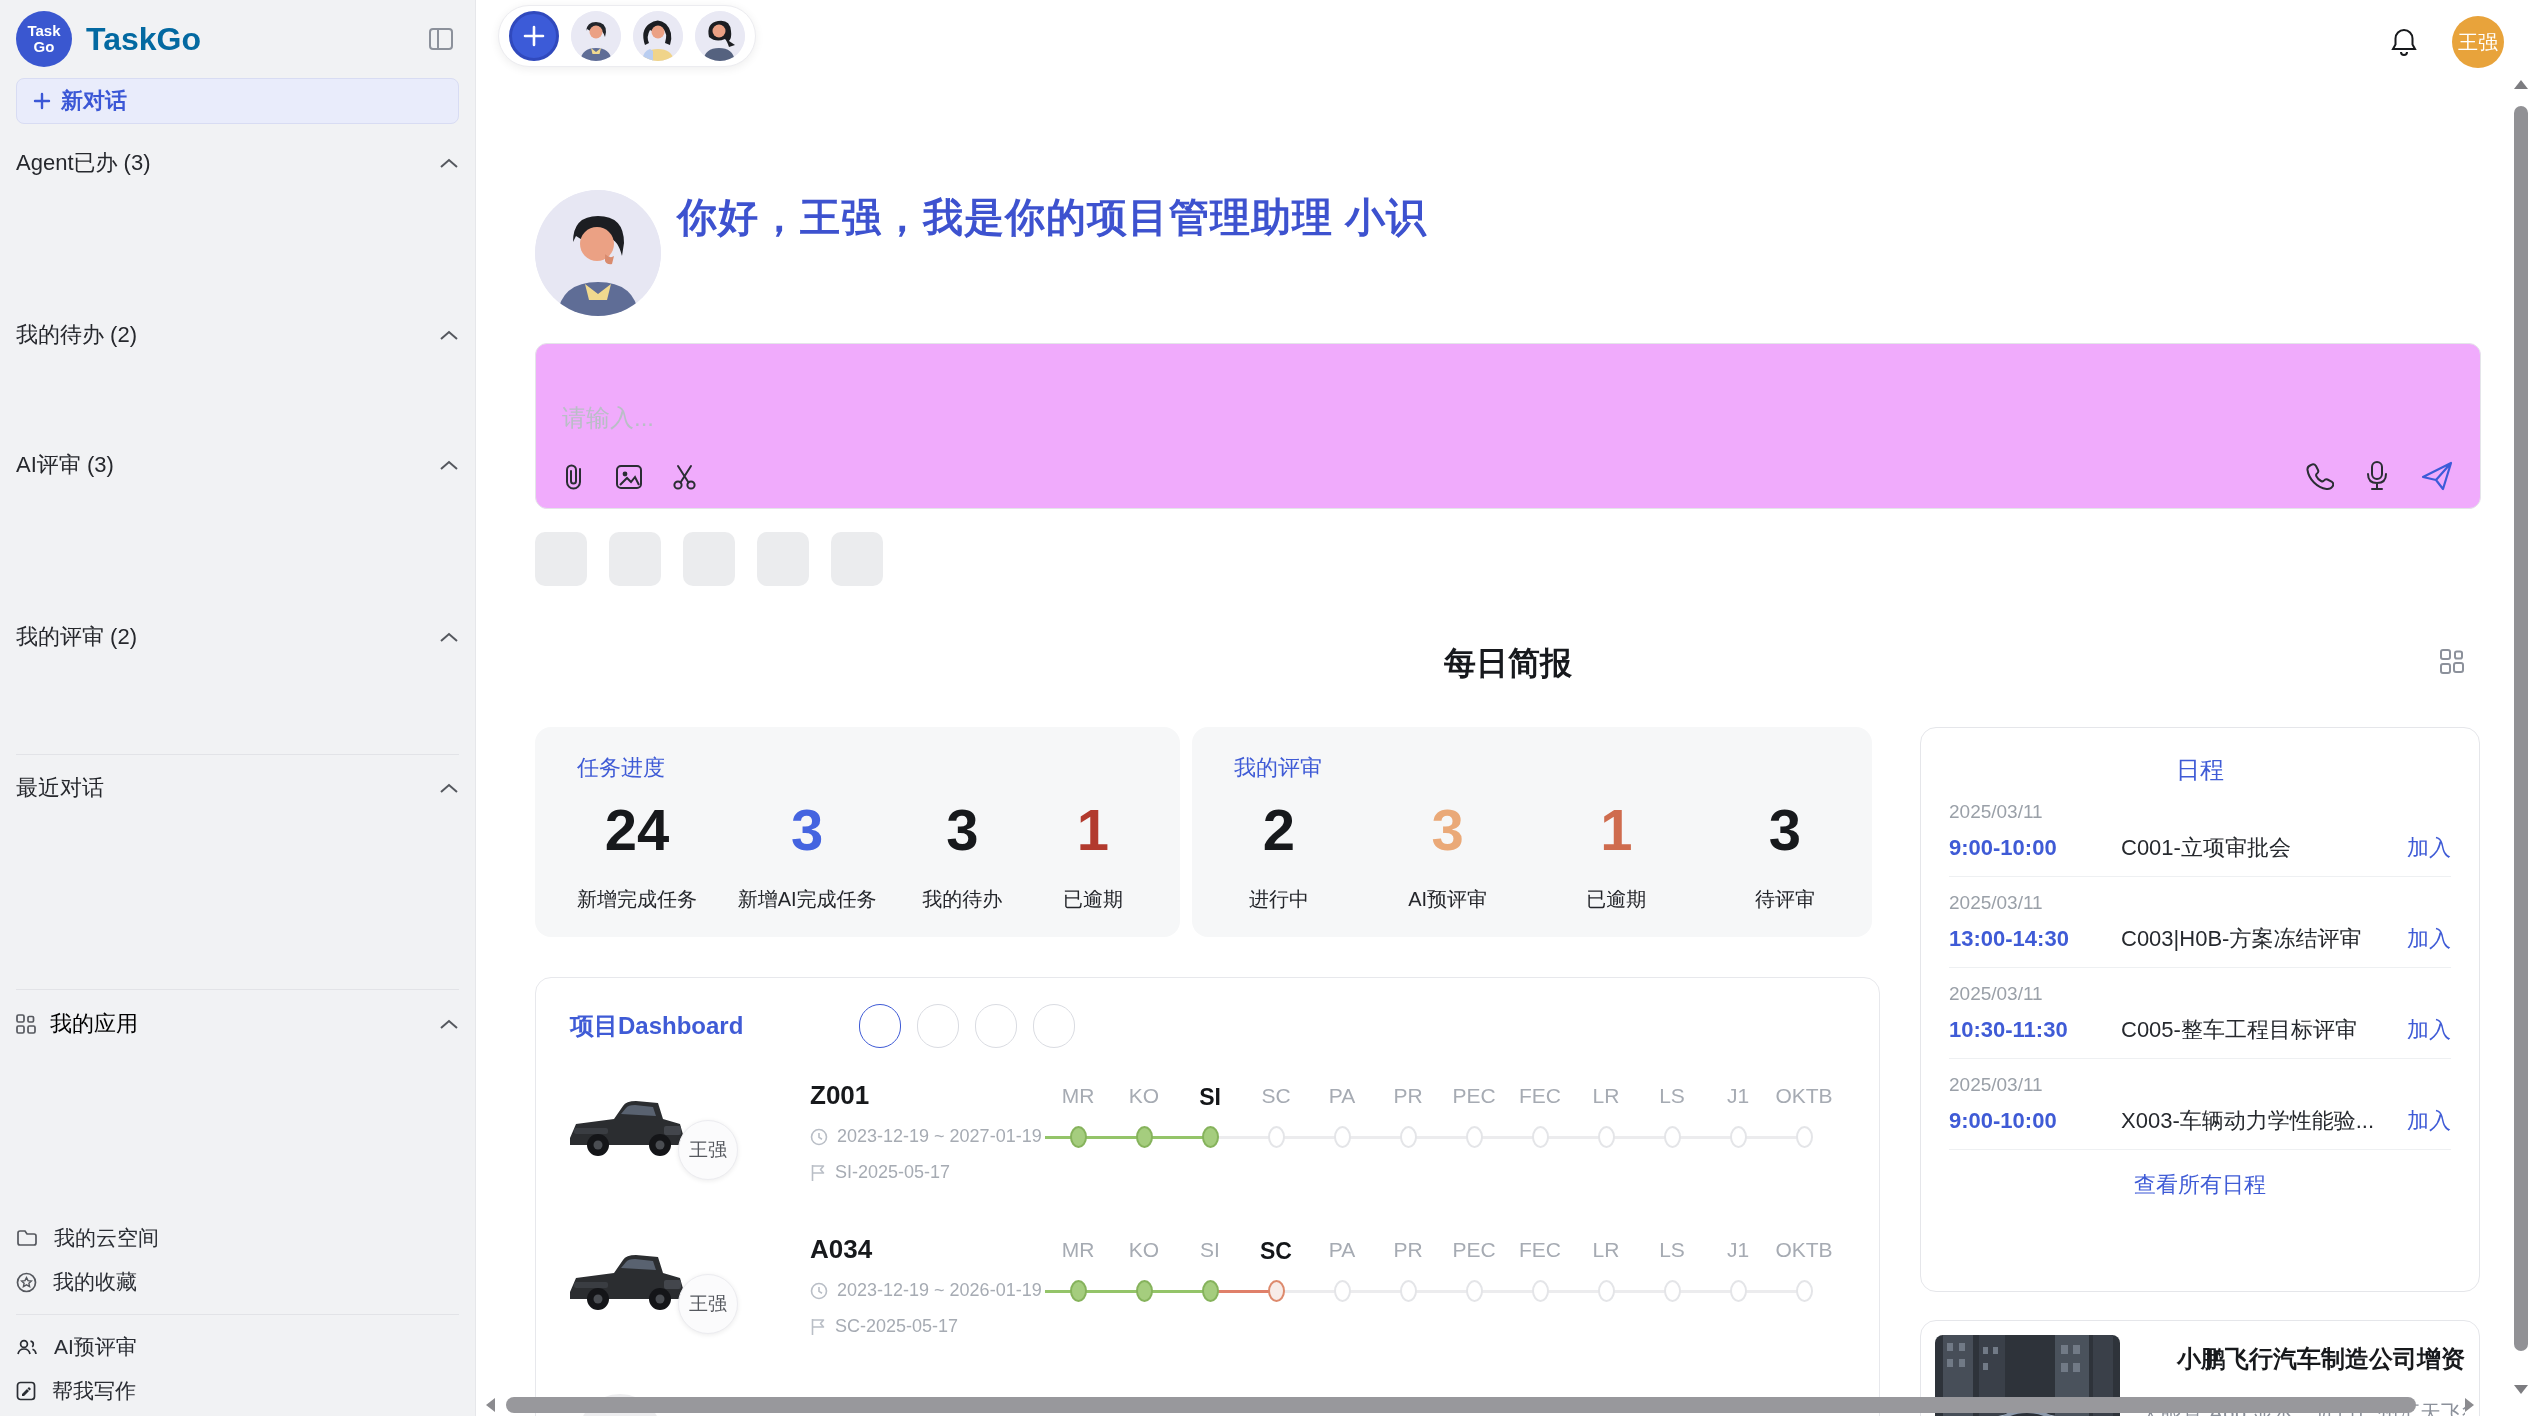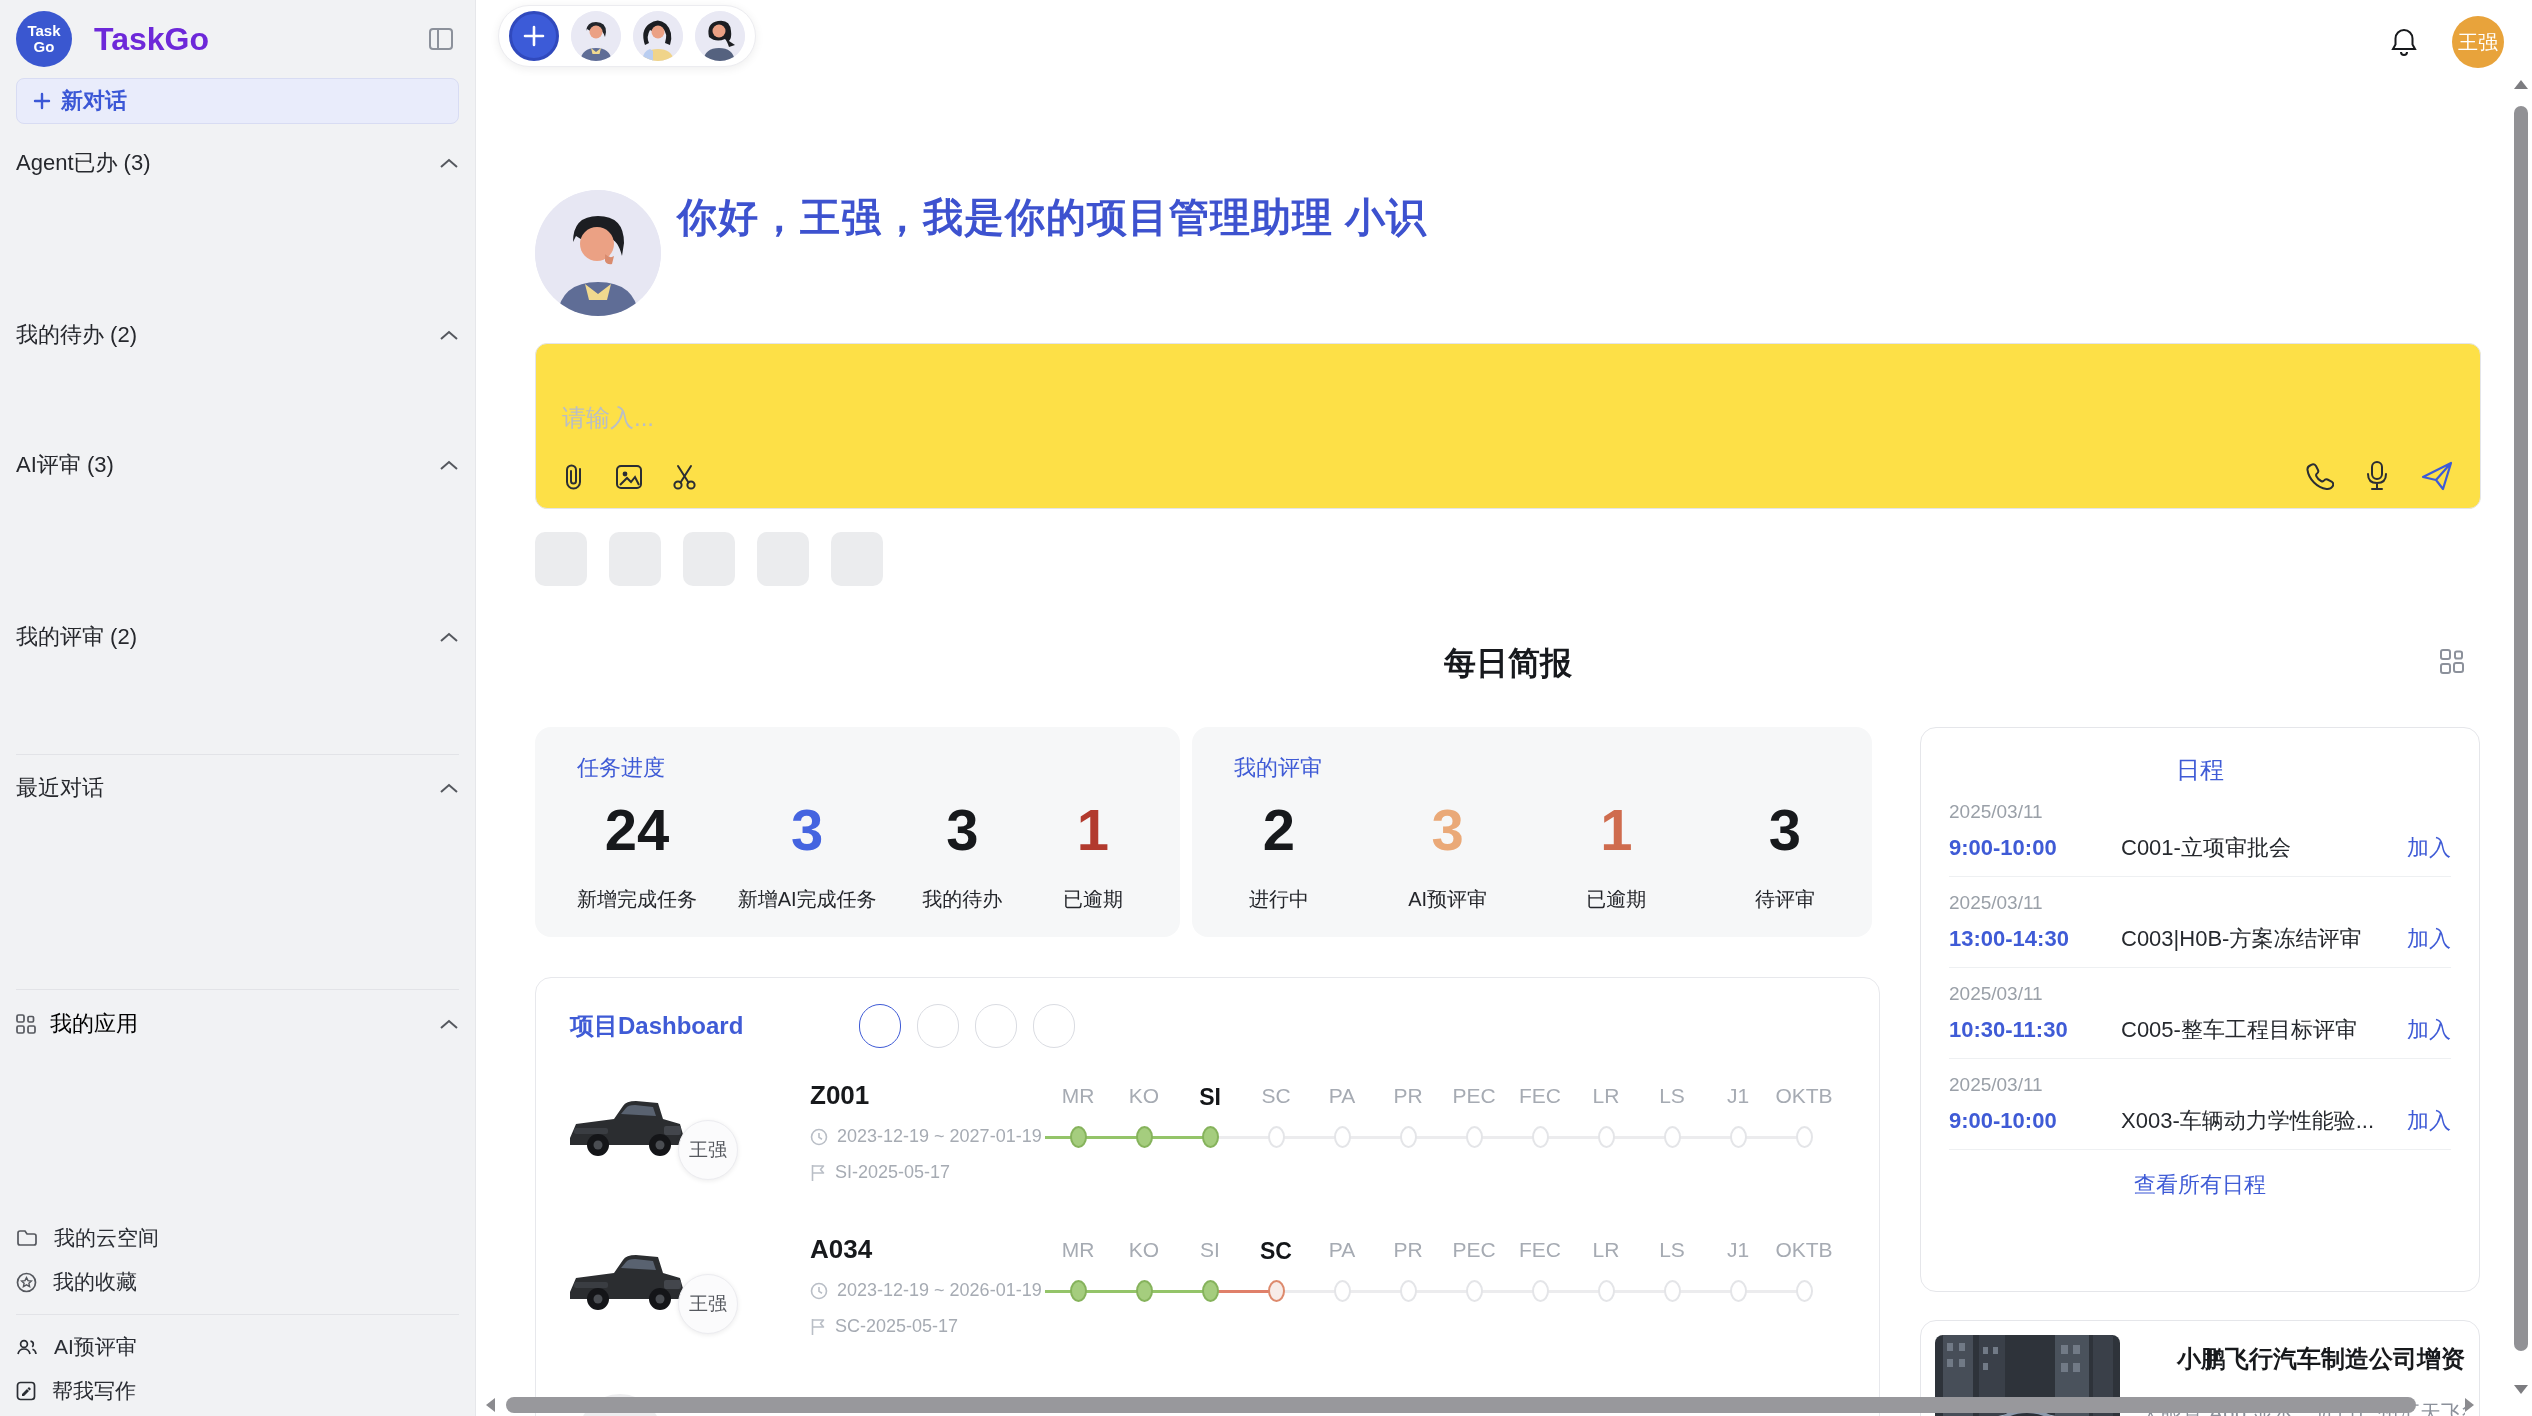--- a/index.html
+++ b/index.html
@@ -4,21 +4,21 @@
 <style>
   * { margin:0; padding:0; box-sizing:border-box; }
   html,body { width:2532px; height:1416px; overflow:hidden; }
   body { font-family:"Liberation Sans", sans-serif; background:#fff; display:flex; position:relative; color:#17191c; }
   svg { display:block; }
 
   
   .sidebar { width:476px; min-width:476px; height:100%; background:#f1f2f4; border-right:1px solid #e6e7ea; padding:0 16px; display:flex; flex-direction:column; overflow:hidden; }
   .side-header { display:flex; align-items:center; height:78px; }
   .logo { width:56px; height:56px; border-radius:50%; background:#3a57d0; color:#fff; display:flex; flex-direction:column; align-items:center; justify-content:center; font-size:15px; font-weight:700; line-height:1.1; }
-  .app-title { font-size:32px; font-weight:700; color:#6d28d9; margin-left:22px; flex:1; }
+  .app-title { font-size:32px; font-weight:700; color:#0369a1; margin-left:14px; flex:1; }
   .panel-btn { background:none; border:none; cursor:pointer; padding:4px; }
   .new-chat { height:46px; background:#e9ecfb; border:1px solid #d8dcf3; border-radius:8px; color:#3b57d6; font-size:22px; font-weight:600; display:flex; align-items:center; padding:0 16px; gap:10px; width:100%; cursor:pointer; }
   .side-scroll { flex:1; overflow:hidden; margin-top:16px; }
   .group-header { display:flex; align-items:center; justify-content:space-between; height:46px; color:#26282d; font-size:22px; cursor:pointer; }
   .group-items .group-item { height:42px; line-height:42px; color:#9096a0; font-size:20px; white-space:nowrap; overflow:hidden; text-overflow:ellipsis; cursor:pointer; }
   .side-divider { border-top:1px solid #e2e3e7; margin:10px -16px; }
   .apps-header { display:flex; align-items:center; height:48px; gap:14px; color:#000000; font-size:22px; cursor:pointer; }
   .apps-header .spacer { flex:1; }
   .sub-item { height:42px; line-height:42px; padding-left:48px; color:#9096a0; font-size:20px; white-space:nowrap; overflow:hidden; text-overflow:ellipsis; cursor:pointer; }
   .side-entry { height:44px; display:flex; align-items:center; gap:16px; font-size:21px; color:#2a2d33; cursor:pointer; }
@@ -31,21 +31,21 @@
   .mini-avatar { width:50px; height:50px; border-radius:50%; overflow:hidden; background:#e9e9f4; cursor:pointer; }
   .top-right { position:absolute; right:28px; top:16px; display:flex; align-items:center; gap:34px; }
   .bell-btn { background:none; border:none; cursor:pointer; }
   .user-badge { width:52px; height:52px; border-radius:50%; background:#e8a33b; color:#fff; font-size:20px; display:flex; align-items:center; justify-content:center; cursor:pointer; }
 
   .content { margin-left:59px; width:1946px; }
   .greeting { margin-top:100px; display:flex; gap:16px; height:126px; }
   .greet-avatar { width:126px; height:126px; border-radius:50%; overflow:hidden; background:#e7e7f3; flex:none; }
   .greet-text { font-size:40px; font-weight:700; color:#3d52cf; letter-spacing:1px; }
 
-  .input-card { margin-top:27px; height:166px; border:1px solid #e4e5e9; border-radius:12px; position:relative; background:#fde047; }
+  .input-card { margin-top:27px; height:166px; border:1px solid #e4e5e9; border-radius:12px; position:relative; background:#f0abfc; }
   .input-field { position:absolute; left:26px; top:58px; width:1600px; height:64px; border:none; outline:none; resize:none; font-family:inherit; font-size:24px; color:#2a2d33; background:transparent; }
   .input-field::placeholder { color:#b9bec6; }
   .icons-left { position:absolute; left:24px; bottom:16px; display:flex; gap:26px; align-items:center; }
   .icons-right { position:absolute; right:26px; bottom:16px; display:flex; gap:30px; align-items:center; }
   .icon-btn { background:none; border:none; cursor:pointer; padding:0; }
 
   .chips { margin-top:23px; display:flex; gap:22px; }
   .chip { height:54px; background:#ebecee; border:none; border-radius:10px; display:flex; align-items:center; padding:0 26px; font-size:21px; color:#232629; cursor:pointer; white-space:nowrap; font-family:inherit; }
 
   .briefing-header { margin-top:56px; position:relative; height:52px; }

